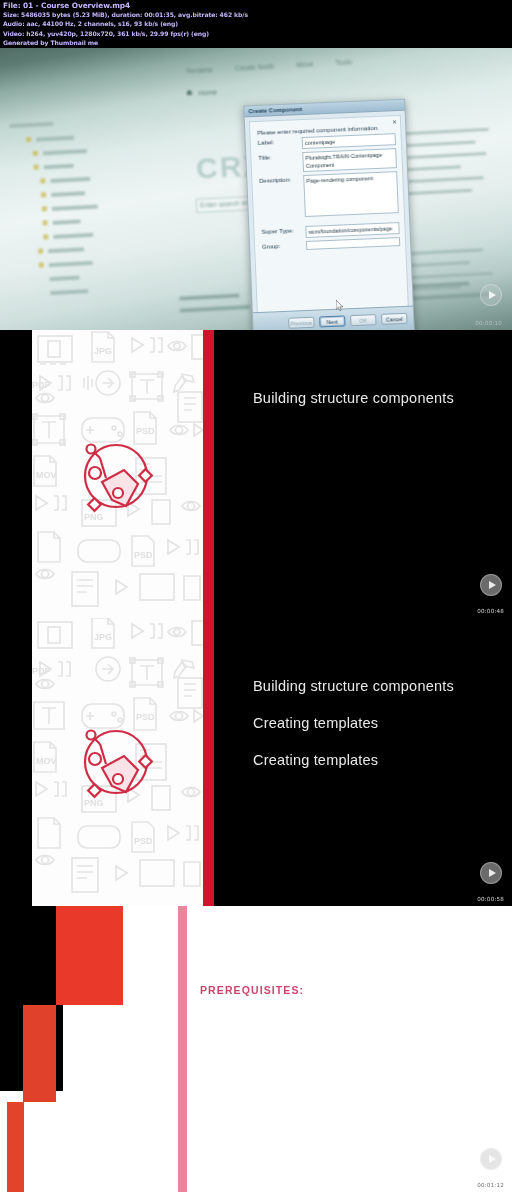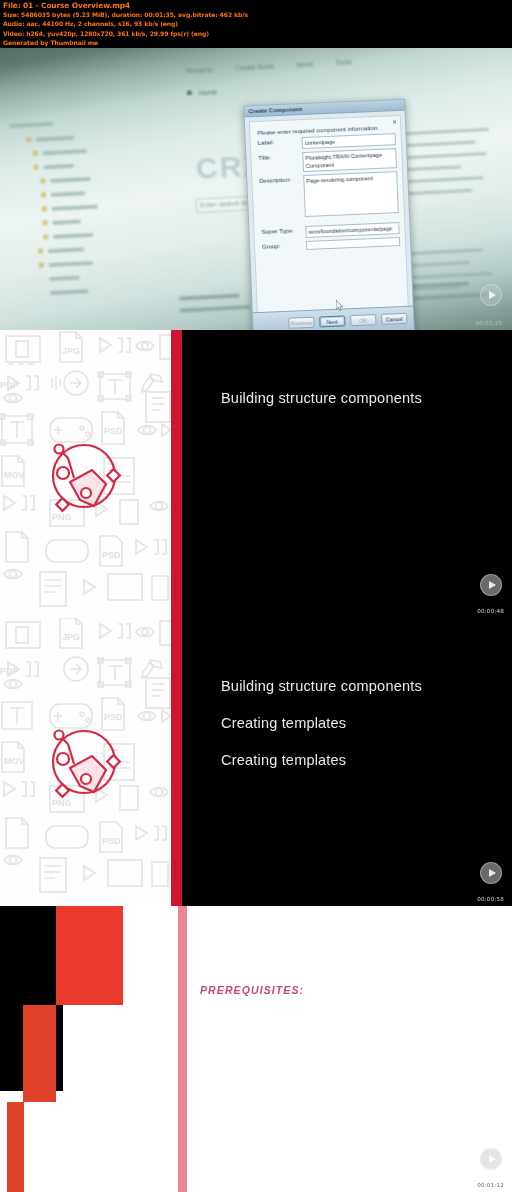--- a/index.html
+++ b/index.html
@@ -4,21 +4,21 @@
 <style>
   * { margin:0; padding:0; box-sizing:border-box; }
   html,body { width:512px; height:1192px; background:#000; overflow:hidden; }
   body { font-family:"Liberation Sans", sans-serif; }
 
   .sheet { position:relative; width:512px; height:1192px; background:#000; }
 
   
   .mediainfo{
     position:absolute; left:0; top:0; width:512px; height:48px;
-    background:#000; color:#f97316; padding:1px 3px 0 3px; z-index:40;
+    background:#000; color:#c4b5fd; padding:1px 3px 0 3px; z-index:40;
   }
   .mediainfo div{
     font-family:"DejaVu Sans", sans-serif;
     font-size:7.4px; font-weight:bold; line-height:9.2px;
     white-space:nowrap; letter-spacing:-0.1px;
   }
   .mediainfo .sm{ font-size:6.1px; font-weight:bold; }
 
   
   .panel{ position:absolute; left:0; width:512px; overflow:hidden; }
@@ -108,21 +108,21 @@
   .dlg-btn{
     min-width:26px; height:11px; font-size:5.5px; color:#1d3748;
     background:linear-gradient(180deg,#f3f8fb,#cfdde6);
     border:1px solid #90a8b8; border-radius:2px; text-align:center; line-height:10px;
   }
   .dlg-btn.dim{ color:#8aa0ad; }
   .dlg-btn.sel{ border-color:#4a7fa8; box-shadow:0 0 0 1px rgba(74,127,168,.35) inset; }
   .cursor{ position:absolute; left:336px; top:256px; width:8px; height:11px; }
 
   
-  .slide{ position:absolute; inset:0; background:#000; display:flex; }
+  .slide{ position:absolute; inset:0; background:#000; display:flex;margin-left:32px; }
   .pattern{
     position:relative; width:171px; height:100%;
     background:#fdfdfd; overflow:hidden; flex:0 0 171px;
   }
   .pattern svg{ position:absolute; left:0; top:0; }
   .accentbar{ width:11px; background:#cf142b; flex:0 0 11px; }
   .slide-body{ flex:1; position:relative; background:#000; }
   .slide-title{
     position:absolute; left:39px; top:60px;
     color:#e9e9e9; font-size:14.5px; letter-spacing:.2px;
@@ -136,21 +136,21 @@
   }
 
   
   .p4bg{ position:absolute; inset:0; background:#fff; }
   .blk{ position:absolute; left:0; top:0; width:63px; height:185px; background:#000; }
   .r1{ position:absolute; left:56px; top:0;   width:67px; height:99px;  background:#e8392b; }
   .r2{ position:absolute; left:23px; top:99px;width:33px; height:97px;  background:#e0412a; }
   .r3{ position:absolute; left:7px; top:196px;width:17px; height:90px;  background:#e2442b; }
   .pinkstripe{ position:absolute; left:178px; top:0; width:9px; height:286px; background:#e8879c; }
   .prereq-wrap{ position:absolute; left:200px; top:78px; }
-  .prereq-head{ color:#c9476b; font-size:10.5px; font-weight:bold; letter-spacing:1.1px;font-style:italic; }
+  .prereq-head{ color:#c9476b; font-size:10.5px; font-weight:bold; letter-spacing:1.1px; }
 
   
   .playbtn{
     position:absolute; width:22px; height:22px; border-radius:50%;
     background:rgba(235,235,235,.45); display:flex; align-items:center; justify-content:center;
     box-shadow:0 0 0 1px rgba(255,255,255,.3) inset;
   }
   .playbtn::after{
     content:""; width:0; height:0; margin-left:2px;
     border-left:7px solid rgba(255,255,255,.85);

